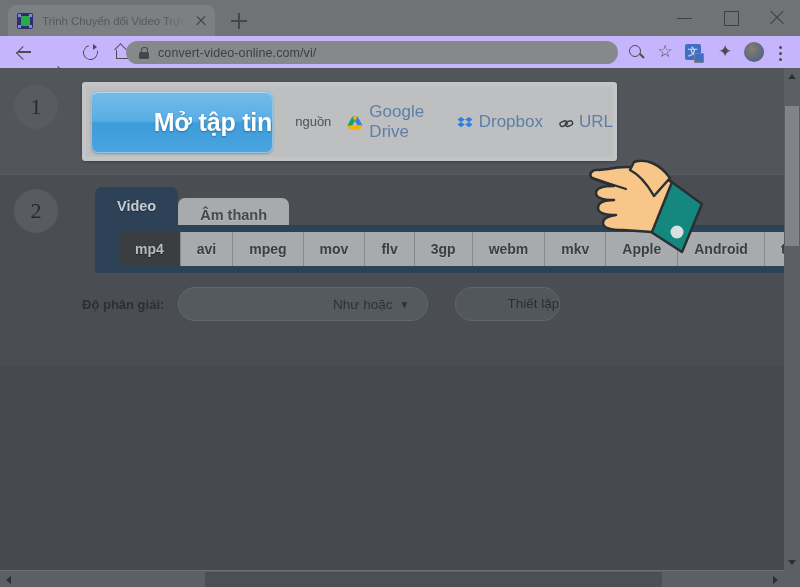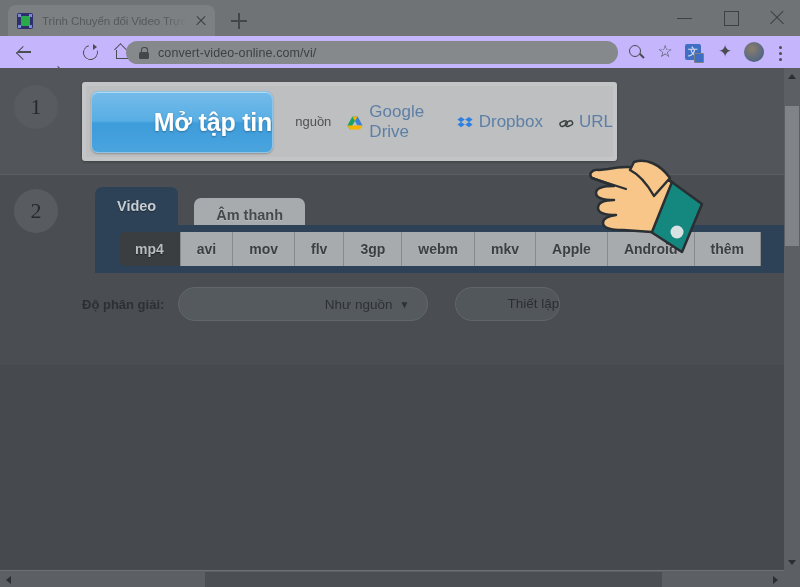--- a/index.html
+++ b/index.html
@@ -193,21 +193,21 @@
     letter-spacing: -0.2px;
   }
   .or-text { margin-left: 22px; font-size: 13px; color: #4e5154; }
   .svc { display: flex; align-items: center; margin-left: 16px; font-size: 17px; color: #5d7fa6; }
   .svc-ico { width: 16px; height: 14px; margin-right: 6px; position: relative; }
   .gdrive { }
   .dbox { }
   .urlico { position: relative; width: 15px; height: 13px; margin-right: 5px; }
 
   
-  .tabs-row { position: absolute; left: 95px; top: 12px; display: flex; align-items: flex-end; gap: 16px; }
+  .tabs-row { position: absolute; left: 95px; top: 12px; display: flex; align-items: flex-end; }
   .ftab {
     height: 38px; padding: 0 22px; border-radius: 7px 7px 0 0;
     font-size: 14.5px; line-height: 38px; font-weight: bold;
   }
   .ftab.active { background: #2e4257; color: #c6ccd2; text-shadow: 0 1px 1px rgba(0,0,0,.4); }
   .ftab.inactive {
     background: #a8abad; color: #46494c; height: 27px; line-height: 34px;
     text-shadow: 0 1px 0 rgba(255,255,255,.2);
   }
   .codec-panel {
@@ -378,35 +378,36 @@
 
       <div class="tabs-row">
         <div class="ftab active">Video</div>
         <div class="ftab inactive">Âm thanh</div>
       </div>
 
       <div class="codec-panel">
         <div class="codec-strip">
           <div class="codec sel">mp4</div>
           <div class="codec">avi</div>
+          <div class="codec">mpeg</div>
           <div class="codec">mov</div>
           <div class="codec">flv</div>
           <div class="codec">3gp</div>
           <div class="codec">webm</div>
           <div class="codec">mkv</div>
           <div class="codec">Apple</div>
           <div class="codec">Android</div>
           <div class="codec">thêm</div>
         </div>
       </div>
 
       <div class="res-row">
         <div class="res-label">Độ phân giải:</div>
         <div class="res-select">
-          <span>Như nguồn</span>
+          <span>Như hoặc</span>
           <span class="caret">▼</span>
         </div>
         <div class="setup-btn">Thiết lập</div>
       </div>
     </div>
   </div>
 
   <div class="hand">
     <svg width="140" height="120" viewBox="0 0 140 120">
       <g>

